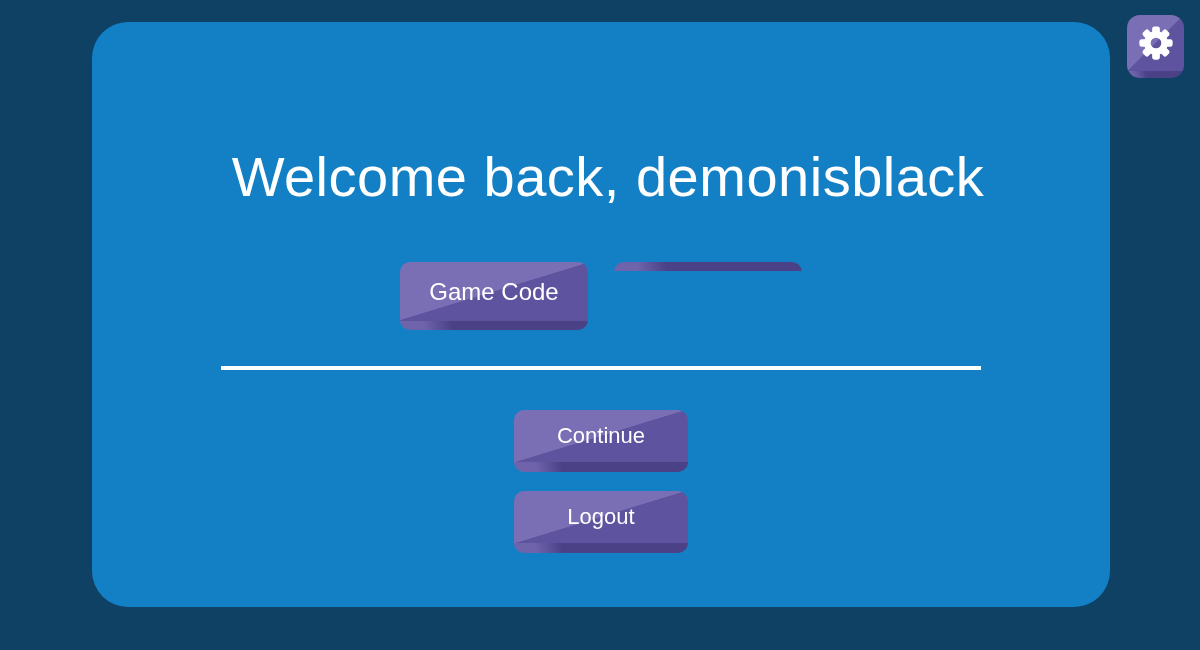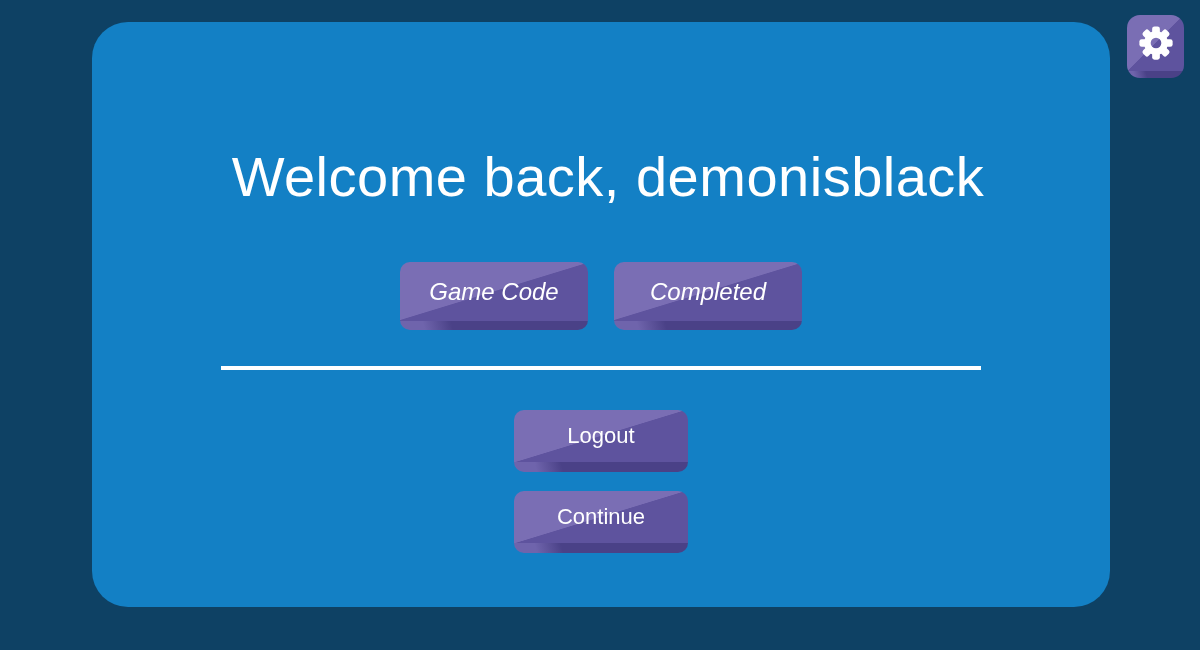--- a/index.html
+++ b/index.html
@@ -73,21 +73,21 @@
     display:flex;
     align-items:center;
     justify-content:center;
     color:var(--text);
     background:linear-gradient(163deg,var(--button-highlight) 0%,var(--button-highlight) 49.5%,var(--button-face) 50.2%,var(--button-face) 100%);
   }
   .btn3d .edge{
     background:linear-gradient(75deg,var(--button-edge-highlight) 0%,var(--button-edge-highlight) 13%,var(--button-edge) 28%,var(--button-edge) 100%);
   }
   .btn-top{width:188px;height:68px;}
-  .btn-top .face{font-size:24px;font-style:italic;}
+  .btn-top .face{font-size:24px;}
   .btn-top .edge{height:9px;}
   .btn-bottom{width:174px;height:62px;}
   .btn-bottom .face{font-size:22px;}
   .btn-bottom .edge{height:10px;}
   .separator{
     position:absolute;
     top:344px;
     left:50%;
     transform:translateX(-50%);
     width:760px;height:4px;
@@ -130,41 +130,38 @@
 
     <div class="top-row">
       <button class="btn3d btn-top">
         <span class="face">
           <span>Game Code</span>
         </span>
         <span class="edge"></span>
       </button>
 
       <button class="btn3d btn-top">
-        <span class="face">
-          <span>Completed</span>
-        </span>
         <span class="edge"></span>
       </button>
 
     </div>
 
     <div class="separator"></div>
 
     <div class="bottom-area">
       <button class="btn3d btn-bottom">
         <span class="face">
-          <span>Logout</span>
+          <span>Continue</span>
         </span>
         <span class="edge"></span>
       </button>
 
       <button class="btn3d btn-bottom">
         <span class="face">
-          <span>Continue</span>
+          <span>Logout</span>
         </span>
         <span class="edge"></span>
       </button>
     </div>
 
   </div>
 
   <button class="gear-btn">
     <span class="face">
       <svg class="gear-icon-svg" width="38" height="38" viewBox="0 0 64 64" aria-hidden="true">

